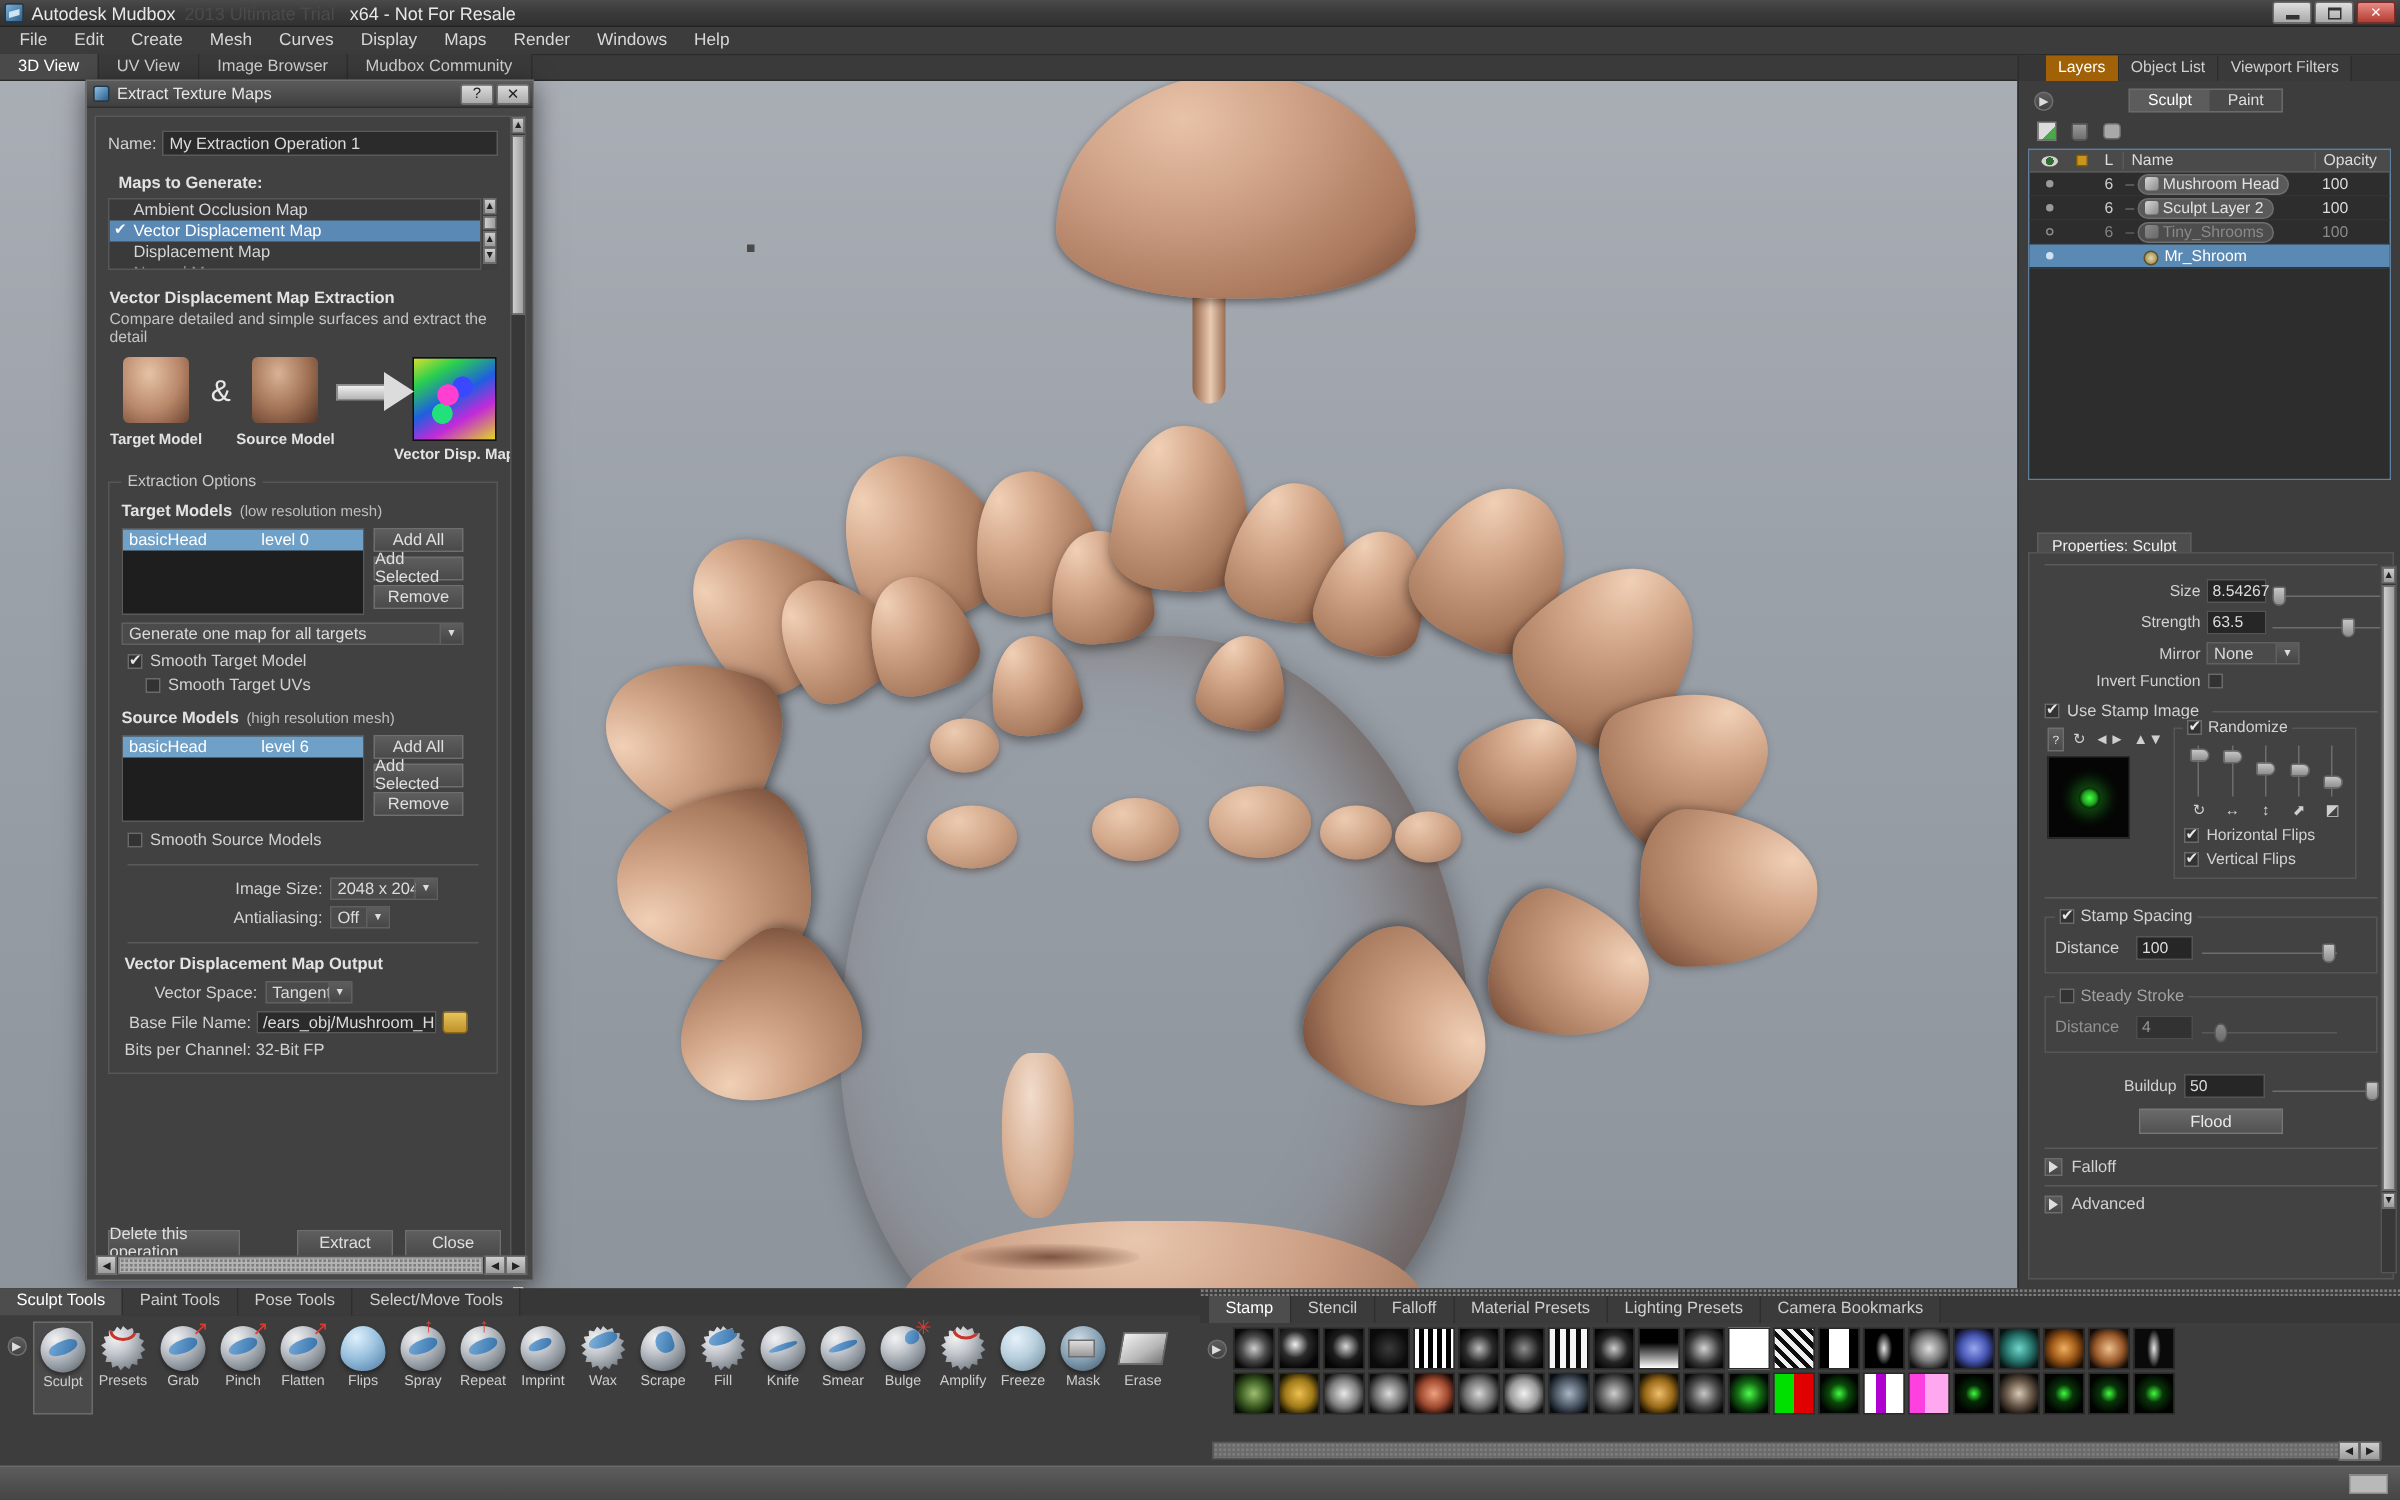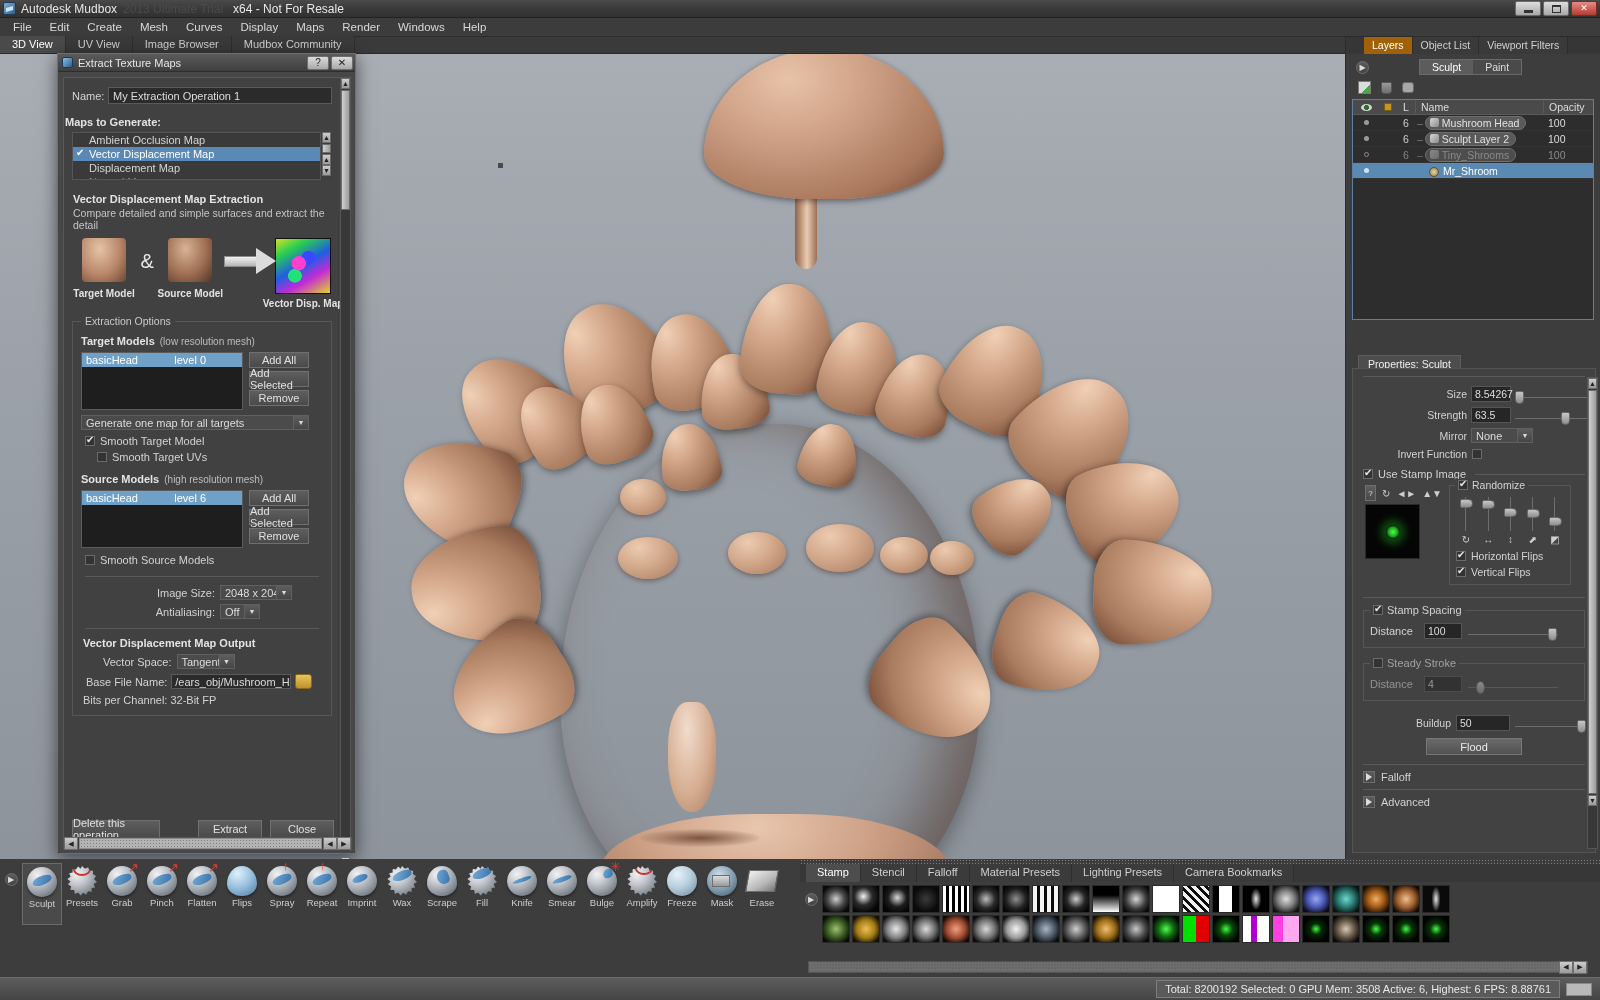--- a/index.html
+++ b/index.html
@@ -400,21 +400,21 @@
     <div class="dlg-btn">✕</div>
   </div>
 
   <div id="dlg-body">
 
     <div class="row" style="margin:9px 8px 0 8px;">
       <div class="lbl" style="width:36px">Name:</div>
       <div class="field" style="flex:1;height:17px;">My Extraction Operation 1</div>
     </div>
 
-    <div class="lbl-b" style="margin:12px 0 4px 1px;">Maps to Generate:</div>
+    <div class="lbl-b" style="margin:12px 0 4px 15px;">Maps to Generate:</div>
     <div style="position:relative;margin:0 8px;">
       <div class="listbox" style="height:48px;overflow:hidden;background:#3a3a3a;border-color:#565656;">
         <div class="li" style="padding-left:16px;">Ambient Occlusion Map</div>
         <div class="li sel" style="padding-left:16px;position:relative;">
           <span style="position:absolute;left:3px;top:0px;color:#fff;font-size:10px;">✔</span>
           <span>Vector Displacement Map</span>
         </div>
         <div class="li" style="padding-left:16px;">Displacement Map</div>
         <div class="li" style="padding-left:16px;opacity:.55;">Normal Map</div>
       </div>
@@ -824,20 +824,26 @@
   </div>
 
   <div style="position:absolute;right:2px;top:340px;width:11px;height:472px;background:#383838;border:1px solid #555;">
     <div class="sb-arrow" style="margin:0 auto;">▲</div>
     <div class="sb-thumb" style="height:404px;margin:1px auto;"></div>
     <div class="sb-arrow" style="margin:0 auto;">▼</div>
   </div>
 </div>
 
 <div id="bottomleft">
+  <div class="ttabs">
+    <div class="ttab active">Sculpt Tools</div>
+    <div class="ttab">Paint Tools</div>
+    <div class="ttab">Pose Tools</div>
+    <div class="ttab">Select/Move Tools</div>
+  </div>
   <div class="row" style="margin-top:4px;align-items:flex-start;">
     <div style="width:22px;display:flex;justify-content:center;padding-top:10px;">
       <div class="circ-btn">▶</div>
     </div>
 
     <div class="tool active">
       <div class="ball">
           <div class="swipe"></div>
         </div>
       <div class="tname">Sculpt</div>
@@ -1019,17 +1025,14 @@
   </div>
 
   <div style="position:absolute;left:8px;bottom:4px;width:780px;height:12px;background:#3a3a3a;border:1px solid #555;display:flex;align-items:center;">
     <div class="gripdots" style="flex:1;height:10px;background-color:#6a6a6a;"></div>
     <div class="navbtn">◀</div>
     <div class="navbtn">▶</div>
   </div>
 </div>
 
 <div id="statusbar">
-  <div style="border:1px solid #7d7d7d;background:#5a5a5a;padding:2px 8px;">
-    <span id="status-text">Total: 8200192  Selected: 0  GPU Mem: 3508   Active: 6, Highest: 6  FPS: 8.88761</span>
-  </div>
   <div class="sw-end"></div>
 </div>
 
 </body></html>

